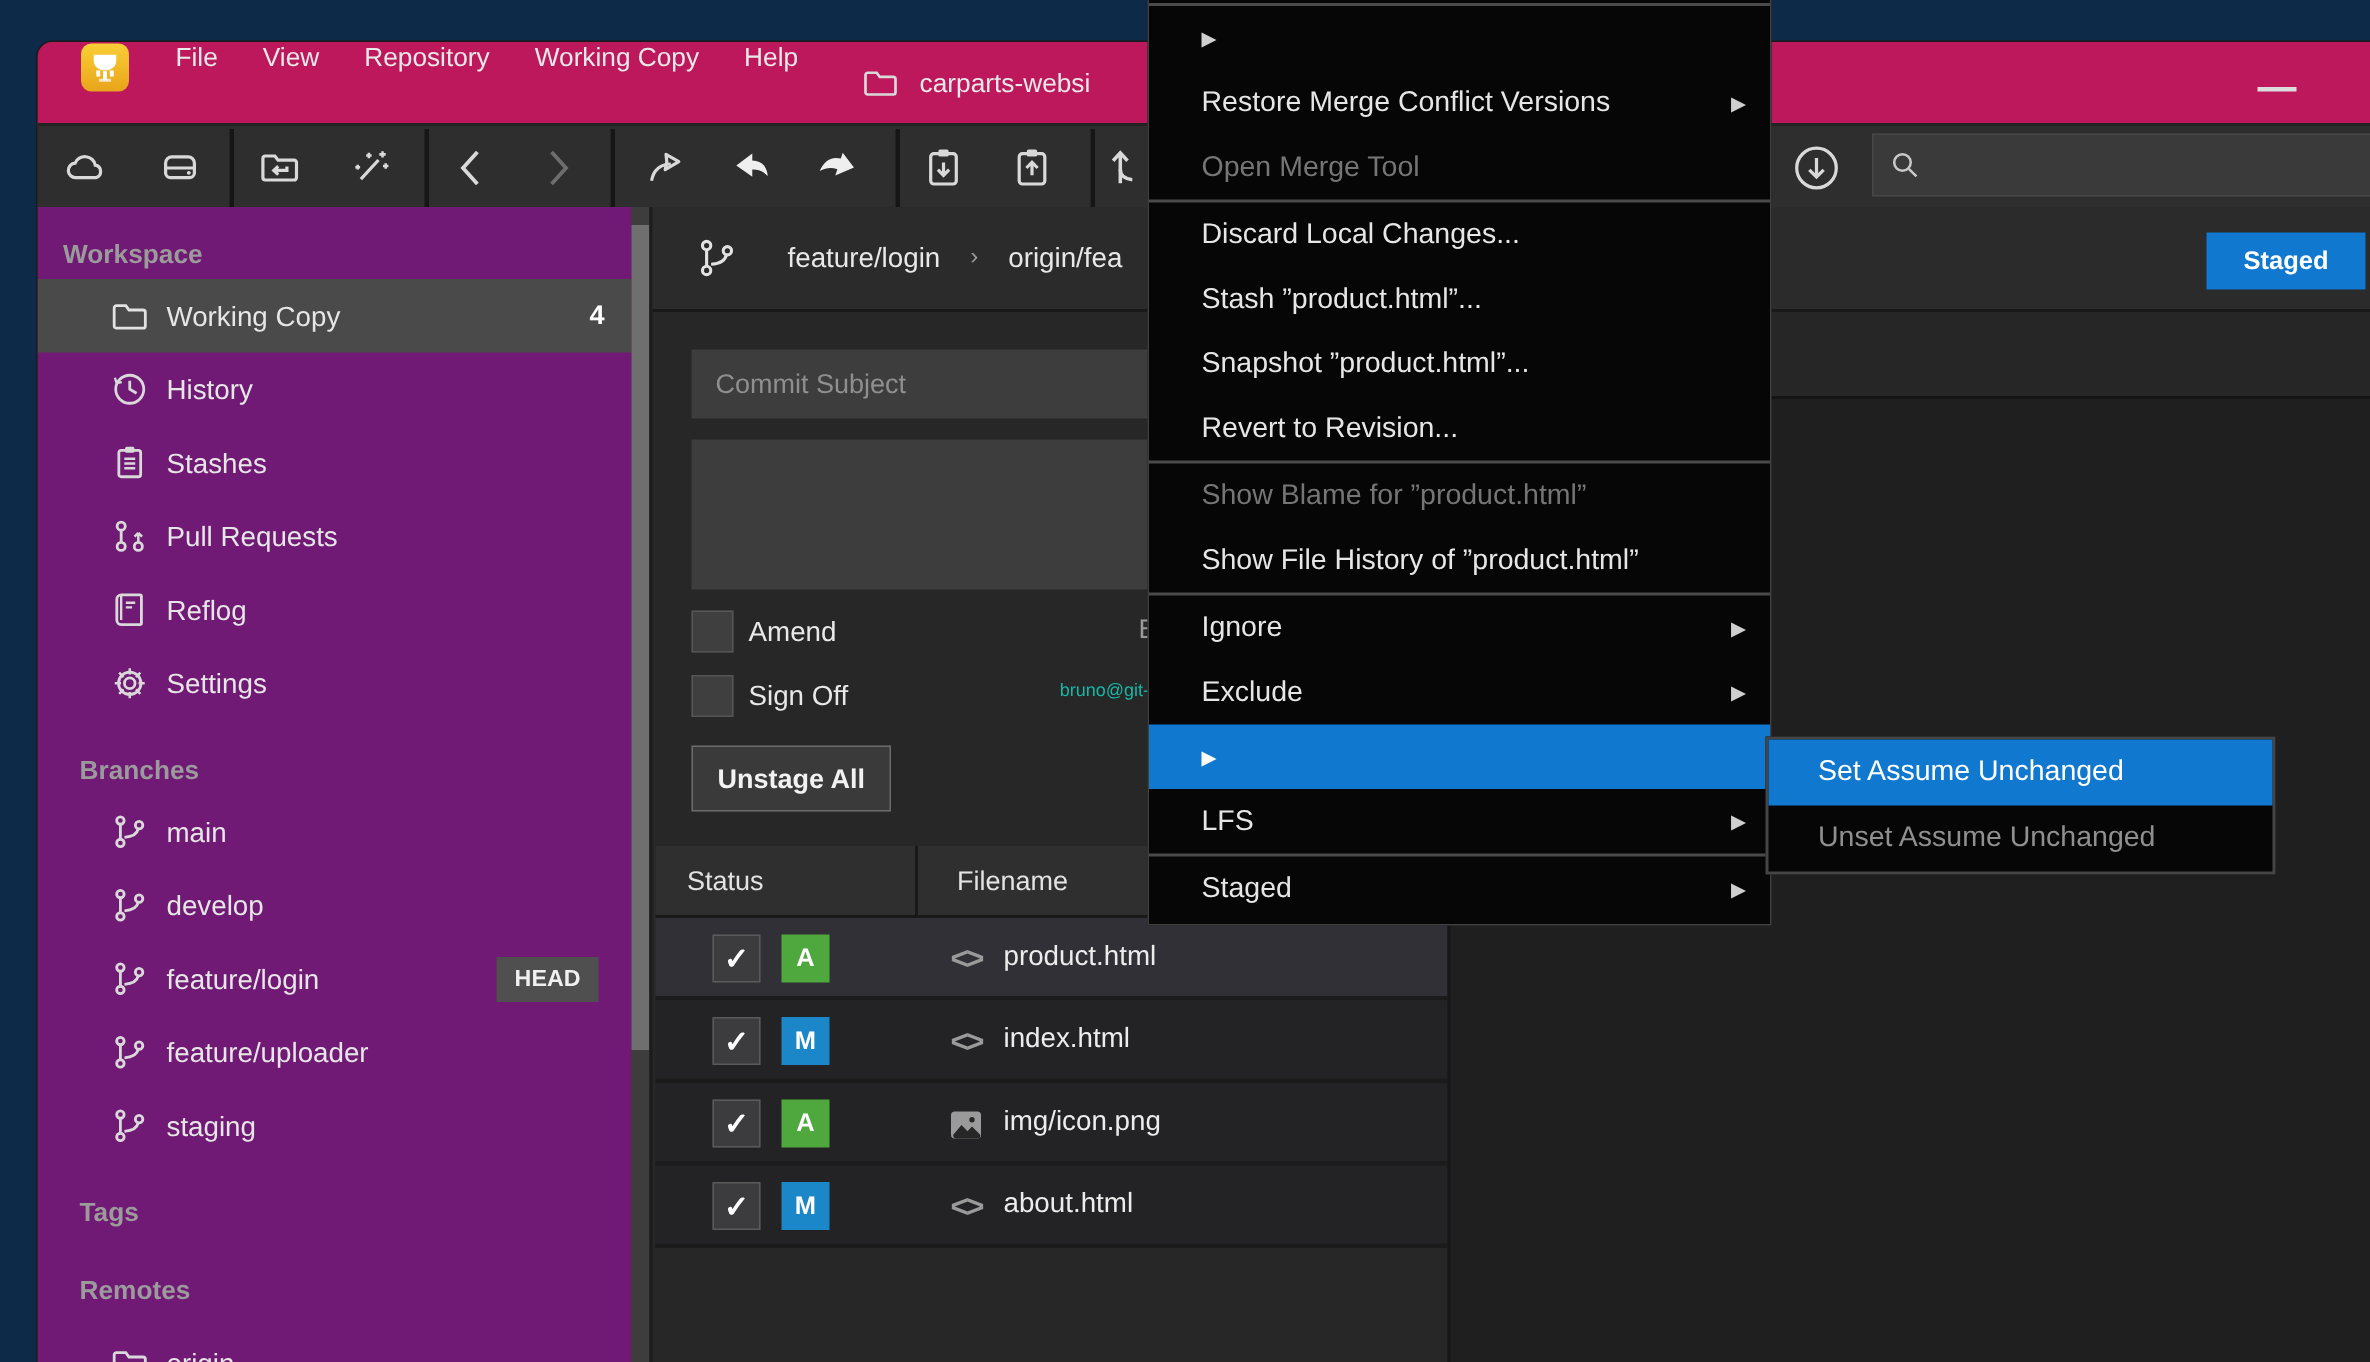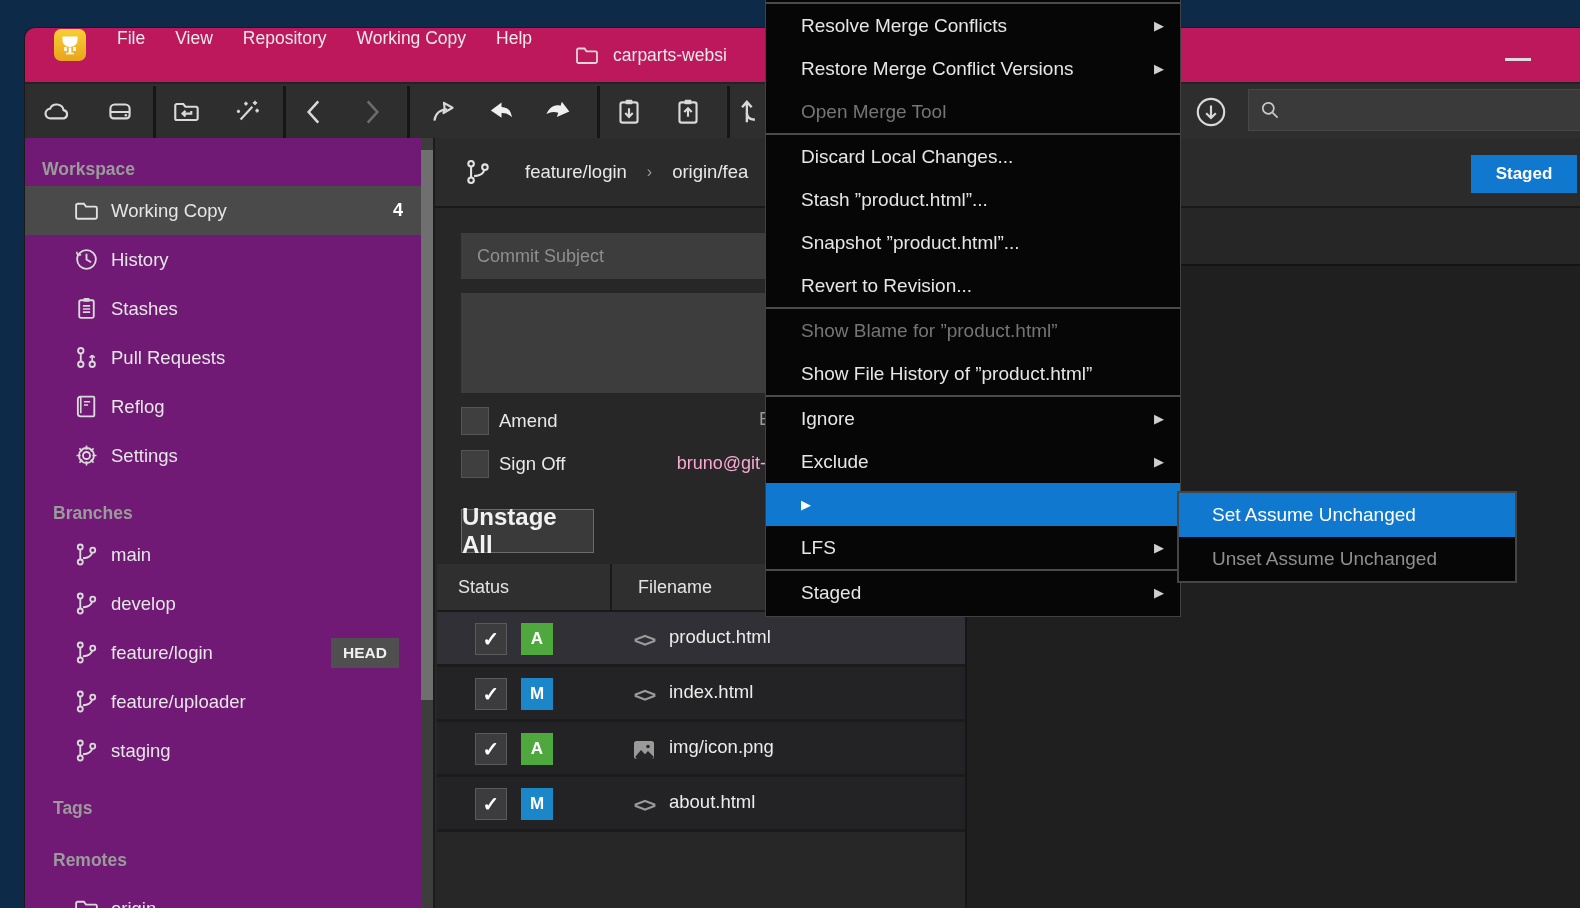--- a/index.html
+++ b/index.html
@@ -37,22 +37,22 @@
   .crumb{display:flex;align-items:center;gap:20px;margin-left:28px;color:#e8e8e8;font-size:18.5px;}
   .crumb .sep{color:#9a9a9a;font-size:16px;}
   .staged-btn{position:absolute;left:1036px;top:17px;width:106px;height:38px;background:#1178cf;color:#fff;font-weight:bold;font-size:17px;display:flex;align-items:center;justify-content:center;}
   .subject{position:absolute;left:26px;top:95px;width:482px;height:46px;background:#3d3d3d;border:0;outline:0;padding:0 16px;color:#ddd;font-size:18px;}
   .subject::placeholder{color:#8f8f8f;}
   .msgbox{position:absolute;left:26px;top:155px;width:482px;height:100px;background:#3d3d3d;}
   .chkrow{position:absolute;left:26px;height:28px;display:flex;align-items:center;}
   .chk{width:28px;height:28px;background:#3f3f3f;border:1px solid #555;margin-right:10px;}
   .chkrow .lbl{color:#e8e8e8;font-size:18.5px;}
   .author-frag{position:absolute;left:324px;top:271px;width:20px;color:#9a9a9a;font-size:18px;}
-  .email-frag{position:absolute;left:180px;top:315px;width:151px;text-align:right;color:#f9a8d4;font-size:18px;}
-  .unstage-btn{position:absolute;left:26px;top:359px;width:133px;height:44px;background:#3a3a3a;border:1px solid #6a6a6a;color:#f2f2f2;font-weight:bold;font-size:24px;display:flex;align-items:center;justify-content:center;margin-top:12px;}
+  .email-frag{position:absolute;left:180px;top:315px;width:151px;text-align:right;color:#14b8a6;font-size:12px;}
+  .unstage-btn{position:absolute;left:26px;top:359px;width:133px;height:44px;background:#3a3a3a;border:1px solid #6a6a6a;color:#f2f2f2;font-weight:bold;font-size:18px;display:flex;align-items:center;justify-content:center;}
   
   .ftable{position:absolute;left:2px;top:426px;width:528px;}
   .fhead{display:flex;height:48px;background:#2f2f2f;border-bottom:2px solid #191919;}
   .fhead .hc1{width:175px;border-right:2px solid #191919;display:flex;align-items:center;padding-left:21px;color:#e3e3e3;font-size:18px;}
   .fhead .hc2{flex:1;display:flex;align-items:center;padding-left:26px;color:#e3e3e3;font-size:18px;}
   .frow{position:relative;height:55px;background:#232325;border-bottom:3px solid #1b1b1b;}
   .frow.selected{background:#303036;}
   .frow .chk{position:absolute;left:38px;top:11px;width:32px;height:32px;background:#3c3c3e;border:1px solid #5a5a5a;color:#fff;font-size:20px;font-weight:bold;display:flex;align-items:center;justify-content:center;margin:0;}
   .frow .badge{position:absolute;left:84px;top:11px;width:32px;height:32px;color:#fff;font-weight:bold;font-size:17px;display:flex;align-items:center;justify-content:center;}
   .frow .ficon{position:absolute;left:193px;top:14px;width:28px;height:28px;color:#9a9a9a;font-weight:bold;font-size:21px;letter-spacing:-2px;display:flex;align-items:center;justify-content:center;}
@@ -452,21 +452,20 @@
 
       <div class="rpanel">
         <div class="rband"></div>
       </div>
     </div>
   </div>
 
   <div class="ctxmenu">
     <div class="msep"></div>
     <div class="mi">
-      <span class="mlabel">Resolve Merge Conflicts</span>
       <span class="marrow">▶</span>
     </div>
     <div class="mi">
       <span class="mlabel">Restore Merge Conflict Versions</span>
       <span class="marrow">▶</span>
     </div>
     <div class="mi disabled">
       <span class="mlabel">Open Merge Tool</span>
     </div>
     <div class="msep"></div>

